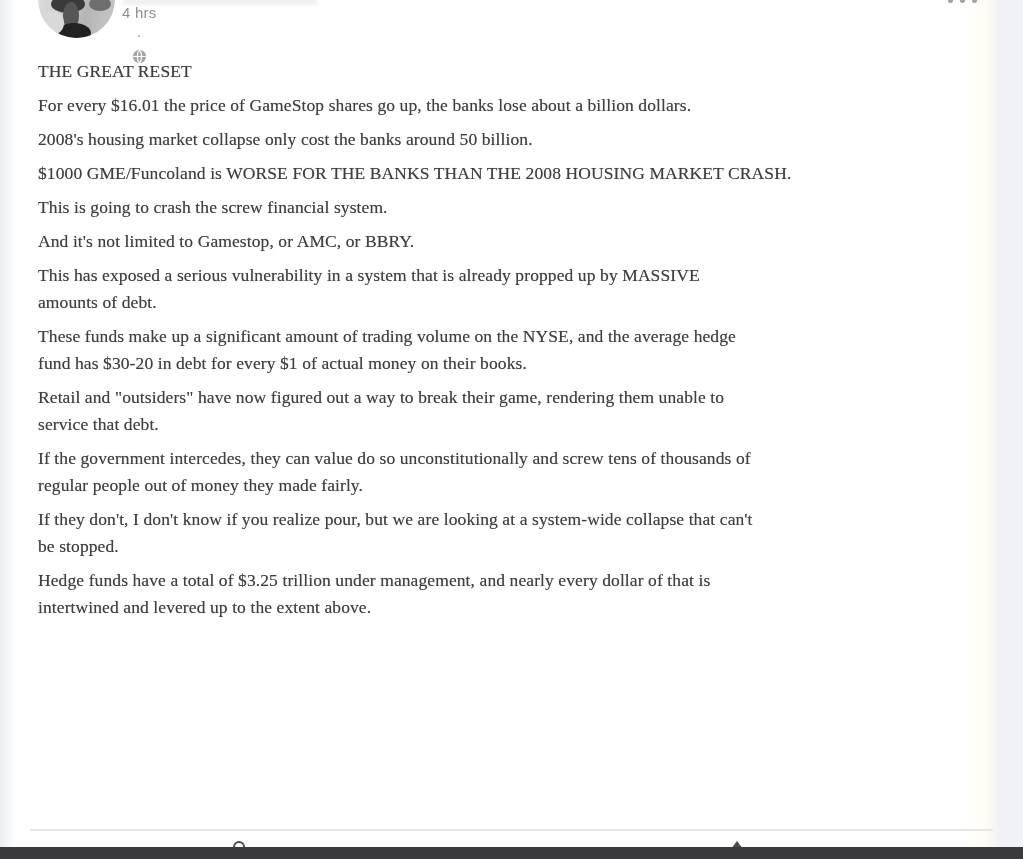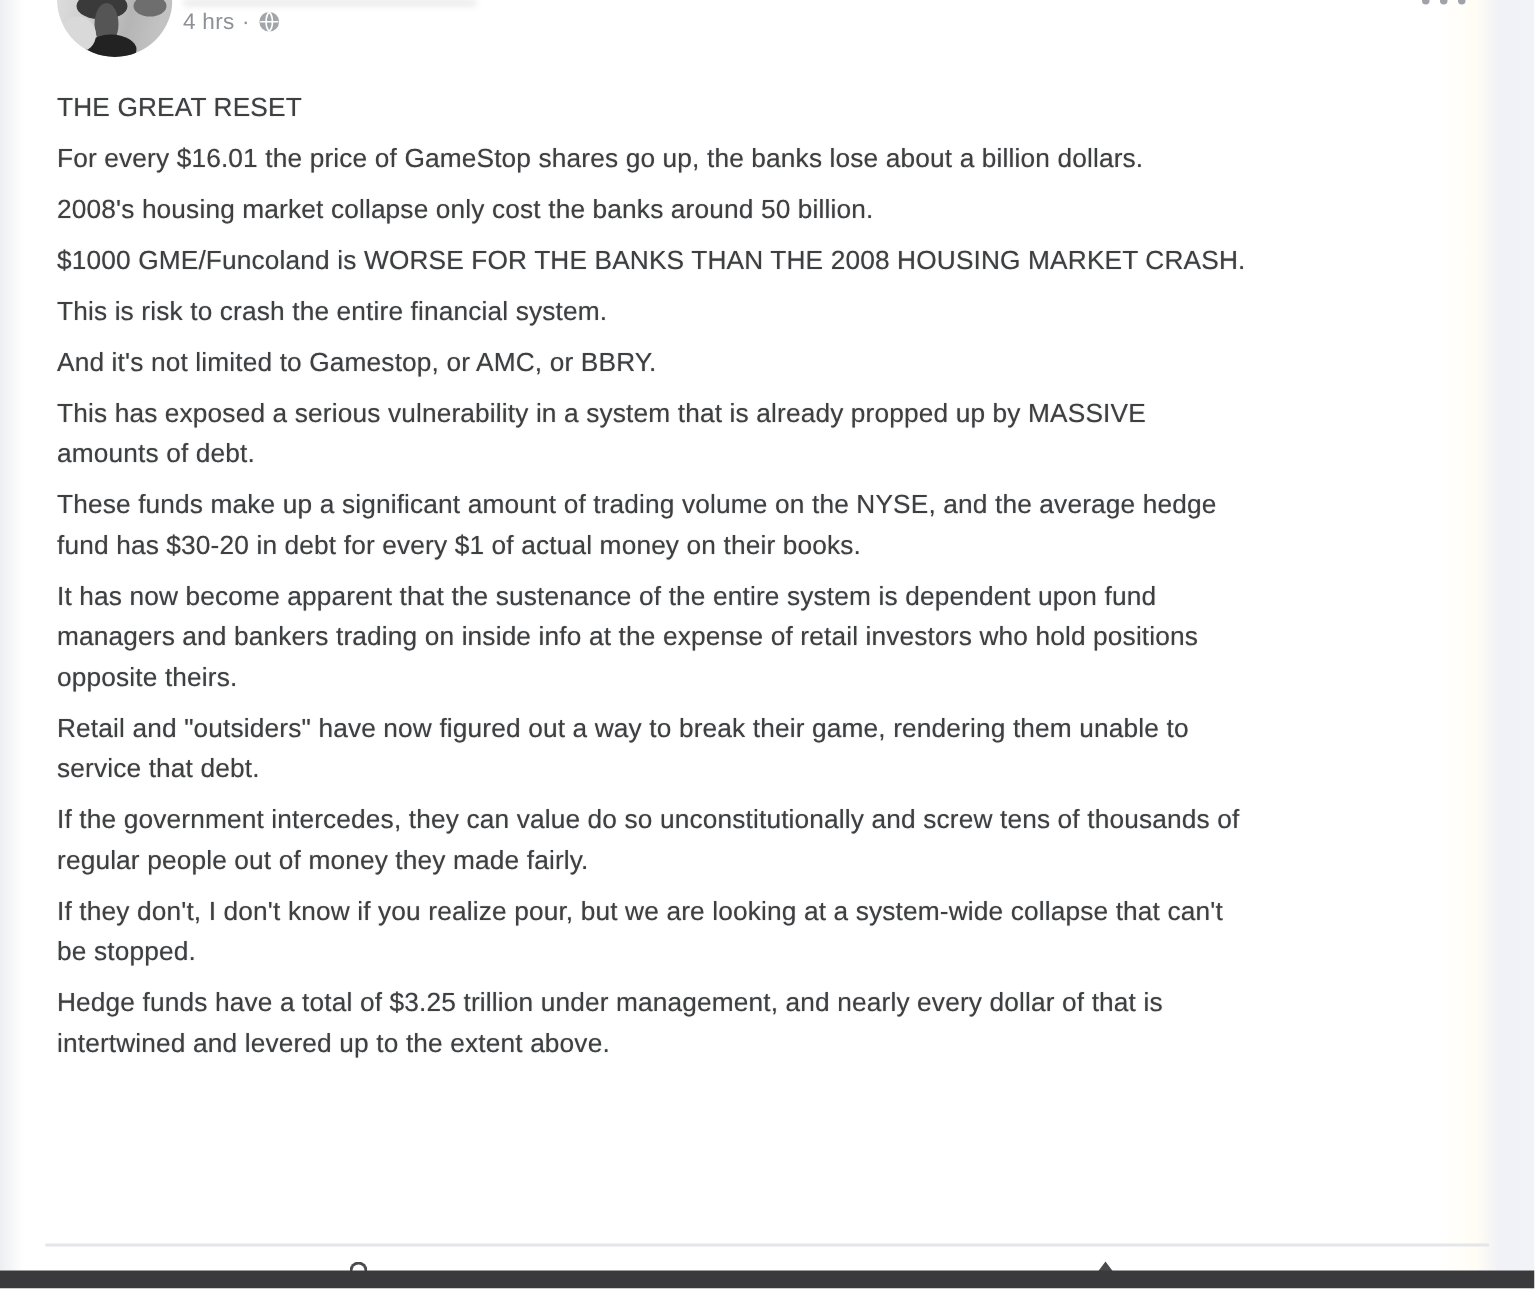--- a/index.html
+++ b/index.html
@@ -34,21 +34,21 @@
     border-radius:50%;overflow:hidden;
   }
   .avatar svg{display:block;width:77px;height:77px;}
   .name-smudge{
     position:absolute;left:122px;top:0;width:196px;height:4px;
     background:#dfe0e2;filter:blur(2px);opacity:.75;border-radius:2px;
   }
   .meta{
     position:absolute;left:122px;top:4px;height:20px;
     display:flex;align-items:center;gap:5px;
-    color:var(--muted-color);font-size:15px;letter-spacing:.2px;
+    color:var(--muted-color);font-size:15px;letter-spacing:.2px;flex-direction:column;
   }
   .meta .globe{display:inline-flex;margin-top:1px;}
   .menu-dots{
     position:absolute;left:946px;top:0;width:36px;height:5px;overflow:hidden;
   }
   .menu-dots i{
     position:absolute;top:-2px;width:5px;height:5px;border-radius:50%;
     background:#9fa2a7;display:block;
   }
   .menu-dots i:nth-child(1){left:2px;}
@@ -58,20 +58,21 @@
   
   .body-text{
     position:absolute;left:38px;top:58px;width:950px;
   }
   .para{
     font-size:17.5px;line-height:27px;margin:0 0 7px 0;
     color:var(--text-color);
     white-space:pre;
     text-shadow:0 0 .7px rgba(62,63,65,.55);
     letter-spacing:.1px;
+    font-family:Liberation Serif, serif;
   }
 
   
   .divider{
     position:absolute;left:30px;top:829px;width:963px;height:2px;
     background:var(--divider-color);border-radius:1px;
   }
   .like-tip{
     position:absolute;left:233px;top:841px;width:12px;height:7px;
     border:2.5px solid #4b4b4d;border-bottom:none;
@@ -133,29 +134,26 @@
     <i></i>
     <i></i>
     <i></i>
   </div>
 
   <div class="body-text">
       <p class="para">THE GREAT RESET</p>
       <p class="para">For every $16.01 the price of GameStop shares go up, the banks lose about a billion dollars.</p>
       <p class="para">2008's housing market collapse only cost the banks around 50 billion.</p>
       <p class="para">$1000 GME/Funcoland is WORSE FOR THE BANKS THAN THE 2008 HOUSING MARKET CRASH.</p>
-      <p class="para">This is risk to crash the entire financial system.</p>
+      <p class="para">This is going to crash the screw financial system.</p>
       <p class="para">And it's not limited to Gamestop, or AMC, or BBRY.</p>
       <p class="para">This has exposed a serious vulnerability in a system that is already propped up by MASSIVE
 amounts of debt.</p>
       <p class="para">These funds make up a significant amount of trading volume on the NYSE, and the average hedge
 fund has $30-20 in debt for every $1 of actual money on their books.</p>
-      <p class="para">It has now become apparent that the sustenance of the entire system is dependent upon fund
-managers and bankers trading on inside info at the expense of retail investors who hold positions
-opposite theirs.</p>
       <p class="para">Retail and "outsiders" have now figured out a way to break their game, rendering them unable to
 service that debt.</p>
       <p class="para">If the government intercedes, they can value do so unconstitutionally and screw tens of thousands of
 regular people out of money they made fairly.</p>
       <p class="para">If they don't, I don't know if you realize pour, but we are looking at a system-wide collapse that can't
 be stopped.</p>
       <p class="para">Hedge funds have a total of $3.25 trillion under management, and nearly every dollar of that is
 intertwined and levered up to the extent above.</p>
     </div>
 

